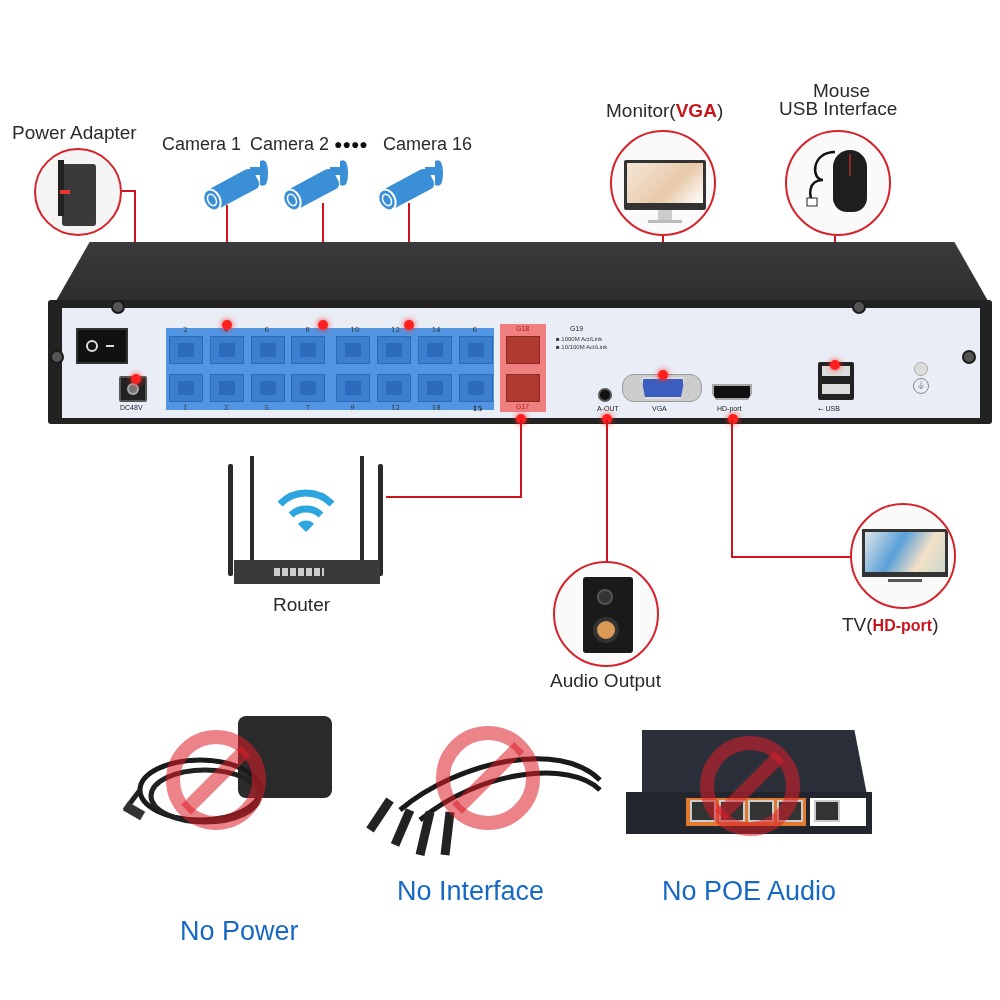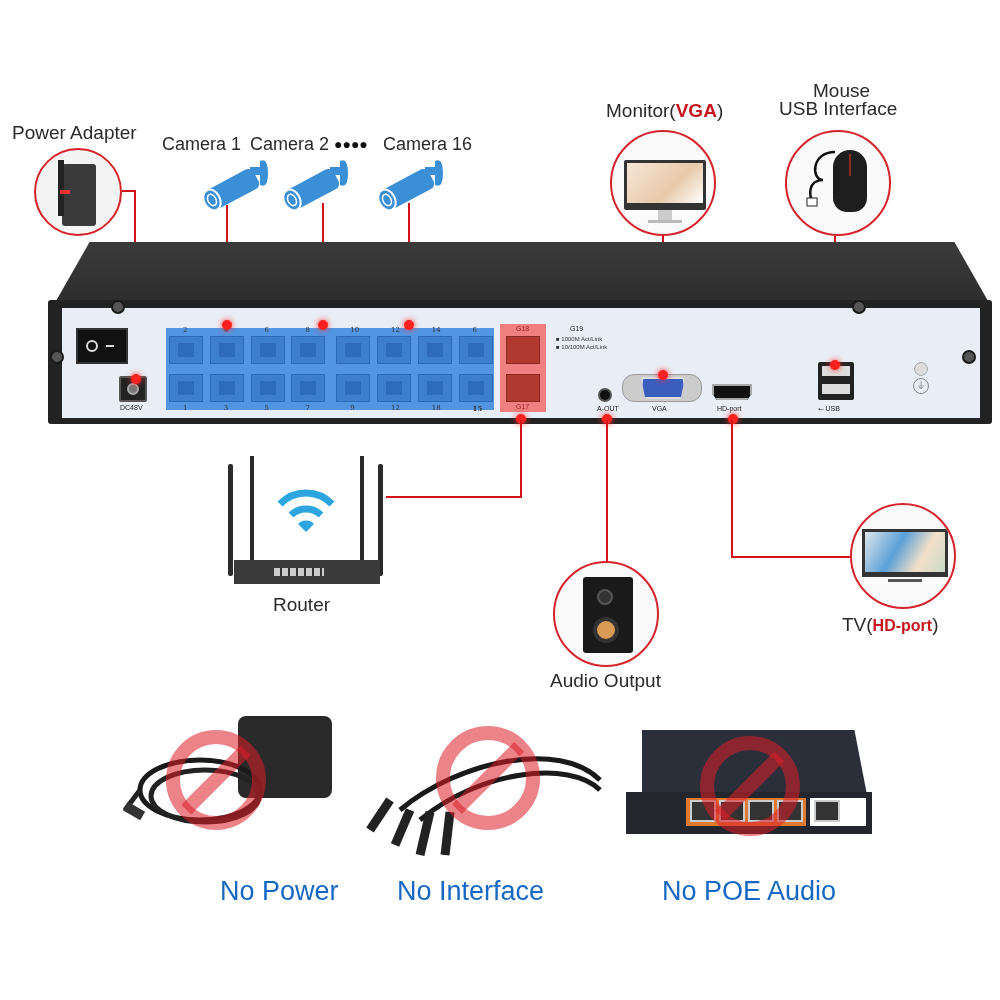--- a/index.html
+++ b/index.html
@@ -243,21 +243,21 @@
 <div class="abs" style="left:110px;top:710px;width:230px;height:140px;">
   <div class="abs" style="left:128px;top:6px;width:94px;height:82px;background:#2a2a2a;border-radius:8px;"></div>
   <svg class="abs" style="left:0;top:20px;width:200px;height:120px;" viewBox="0 0 200 120">
     <ellipse cx="90" cy="60" rx="60" ry="30" stroke="#1a1a1a" stroke-width="5" fill="none"></ellipse>
     <ellipse cx="95" cy="66" rx="54" ry="26" stroke="#222" stroke-width="5" fill="none"></ellipse>
     <path d="M30 60 L15 80" stroke="#222" stroke-width="5"></path>
     <rect x="14" y="76" width="20" height="10" fill="#333" transform="rotate(30 24 81)"></rect>
   </svg>
   <div class="no-sign" style="left:56px;top:20px;width:100px;height:100px;"></div>
 </div>
-<div class="neg-lbl" style="left:180px;top:876px;margin-left:40px;">No Power</div>
+<div class="neg-lbl" style="left:180px;top:916px;">No Power</div>
 
 <div class="abs" style="left:360px;top:720px;width:250px;height:140px;">
   <svg class="abs" style="left:0;top:0;width:250px;height:140px;" viewBox="0 0 250 140">
     <path d="M40 90 C100 40 200 20 240 60" stroke="#1a1a1a" stroke-width="5" fill="none"></path>
     <path d="M60 100 C120 50 210 40 240 70" stroke="#1a1a1a" stroke-width="5" fill="none"></path>
     <path d="M30 80 L10 110" stroke="#222" stroke-width="9"></path>
     <path d="M50 90 L35 125" stroke="#222" stroke-width="9"></path>
     <path d="M70 92 L60 135" stroke="#222" stroke-width="9"></path>
     <path d="M90 92 L85 135" stroke="#222" stroke-width="9"></path>
   </svg>

